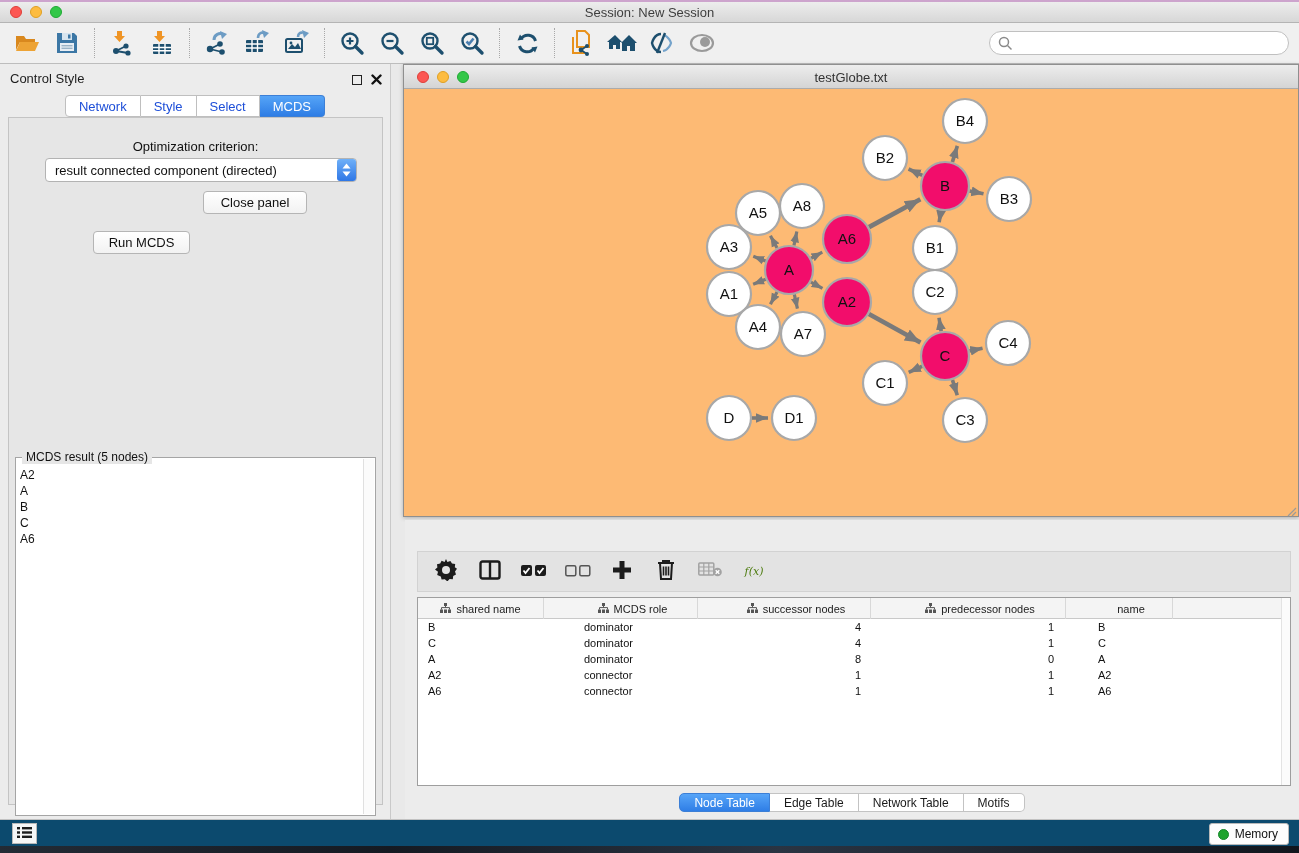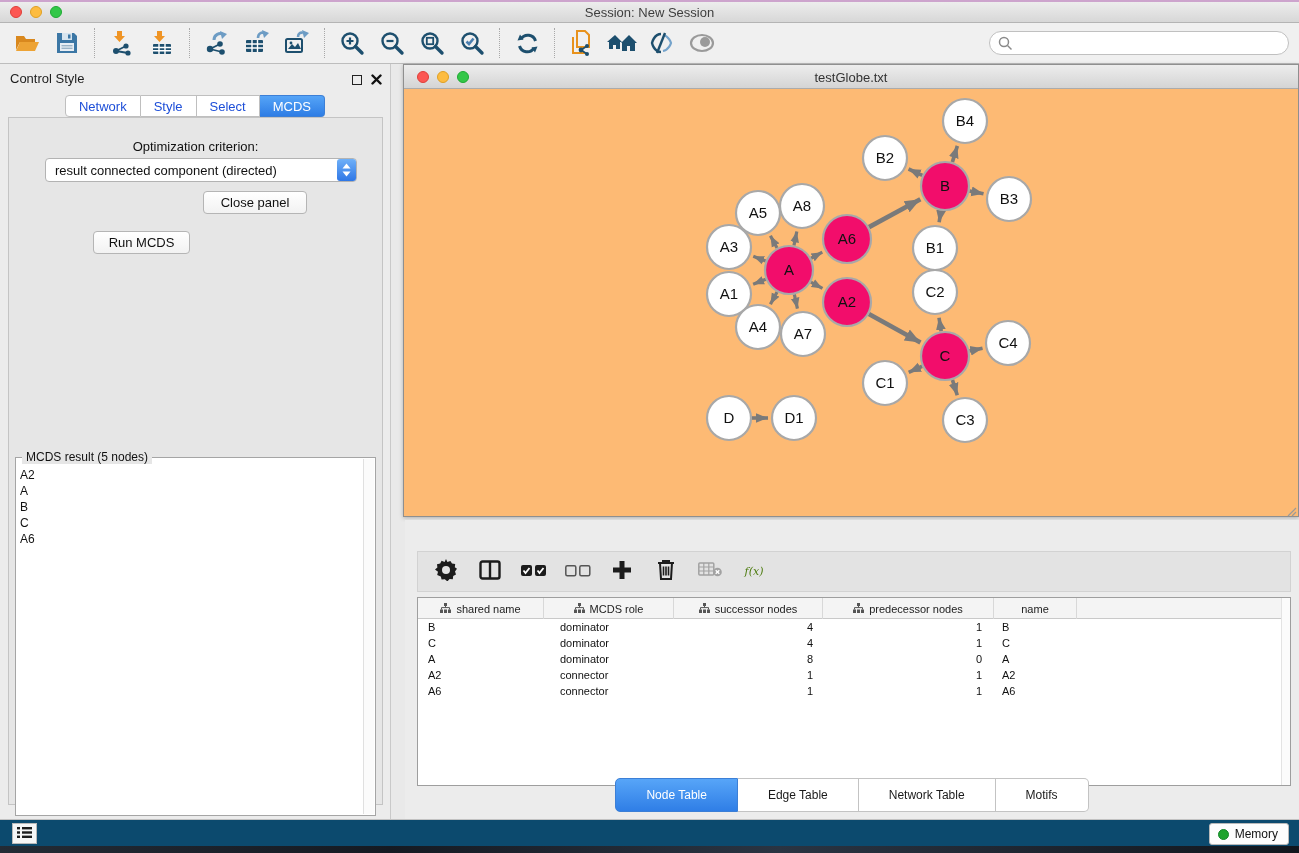--- a/index.html
+++ b/index.html
@@ -84,36 +84,36 @@
   .table-panel { position:absolute; left:405px; top:456px; width:894px; height:299px; background:#ececec; }
   .tp-head { position:absolute; left:0; top:0; width:100%; height:26px; }
   .tp-title { position:absolute; left:13px; top:7px; font-size:13px; color:#1d1d1d; }
   .tp-head-icons { position:absolute; right:10px; top:7px; display:flex; gap:9px; align-items:center; }
   .tp-toolbar { position:absolute; left:12px; top:31px; width:874px; height:41px;
     background:#e3e3e3; border:1px solid #d2d2d2; display:flex; align-items:center; gap:16px; padding-left:14px; }
   .tp-btn { width:28px; height:28px; display:flex; align-items:center; justify-content:center; }
   .fx-label { font-family:"DejaVu Serif", serif; font-style:italic; font-size:11px; color:#4d7c0f; }
   .tbl { position:absolute; left:12px; top:77px; width:874px; height:189px; background:#fff;
     border:1px solid #9e9e9e; overflow:hidden; }
-  .tbl-grid { display:grid; grid-template-columns:126px 130px 149px 171px 83px 1fr; }
+  .tbl-grid { display:grid; grid-template-columns:126px 130px 149px 171px 83px 1fr;gap:24px; }
   .tbl-header { background:#f4f4f4; border-bottom:1px solid #c9c9c9; height:21px; }
   .th { font-size:11px; color:#222; display:flex; align-items:center; justify-content:center;
     gap:5px; border-right:1px solid #d8d8d8; height:21px; }
   .th:last-child { border-right:none; }
   .tr { height:16px; }
   .td { font-size:11px; color:#111; line-height:16px; white-space:nowrap; }
   .td.c0 { padding-left:10px; }
   .td.c1 { padding-left:16px; }
   .td.c2 { text-align:right; padding-right:10px; }
   .td.c3 { text-align:right; padding-right:12px; }
   .td.c4 { padding-left:8px; }
   .tbl-scroll { position:absolute; right:0; top:0; width:9px; height:100%;
     background:#fbfbfb; border-left:1px solid #e3e3e3; }
   .tp-tabs { position:absolute; left:0; bottom:7px; width:100%; display:flex; justify-content:center; }
-  .tp-tab { height:34px; padding:0 30px; background:#fff; border:1px solid #c3c3c3; border-left:none;
+  .tp-tab { height:19px; padding:0 14px; background:#fff; border:1px solid #c3c3c3; border-left:none;
     font-size:12px; color:#1a1a1a; display:flex; align-items:center; }
   .tp-tab:first-child { border-left:1px solid #c3c3c3; border-radius:5px 0 0 5px; }
   .tp-tab:last-child { border-radius:0 5px 5px 0; }
   .tp-tab.active { background:linear-gradient(#57a5f8,#2f7ee6); border-color:#3c7fd6; color:#fff; }
 
   
   .statusbar { position:absolute; left:0; top:819px; width:1299px; height:27px;
     background:#0c4a6e; border-top:1px solid #c2c2c2; }
   .list-btn { position:absolute; left:12px; top:3px; width:25px; height:21px; background:#f6f6f6;
     border:1px solid #b9b9b9; display:flex; align-items:center; justify-content:center; }

